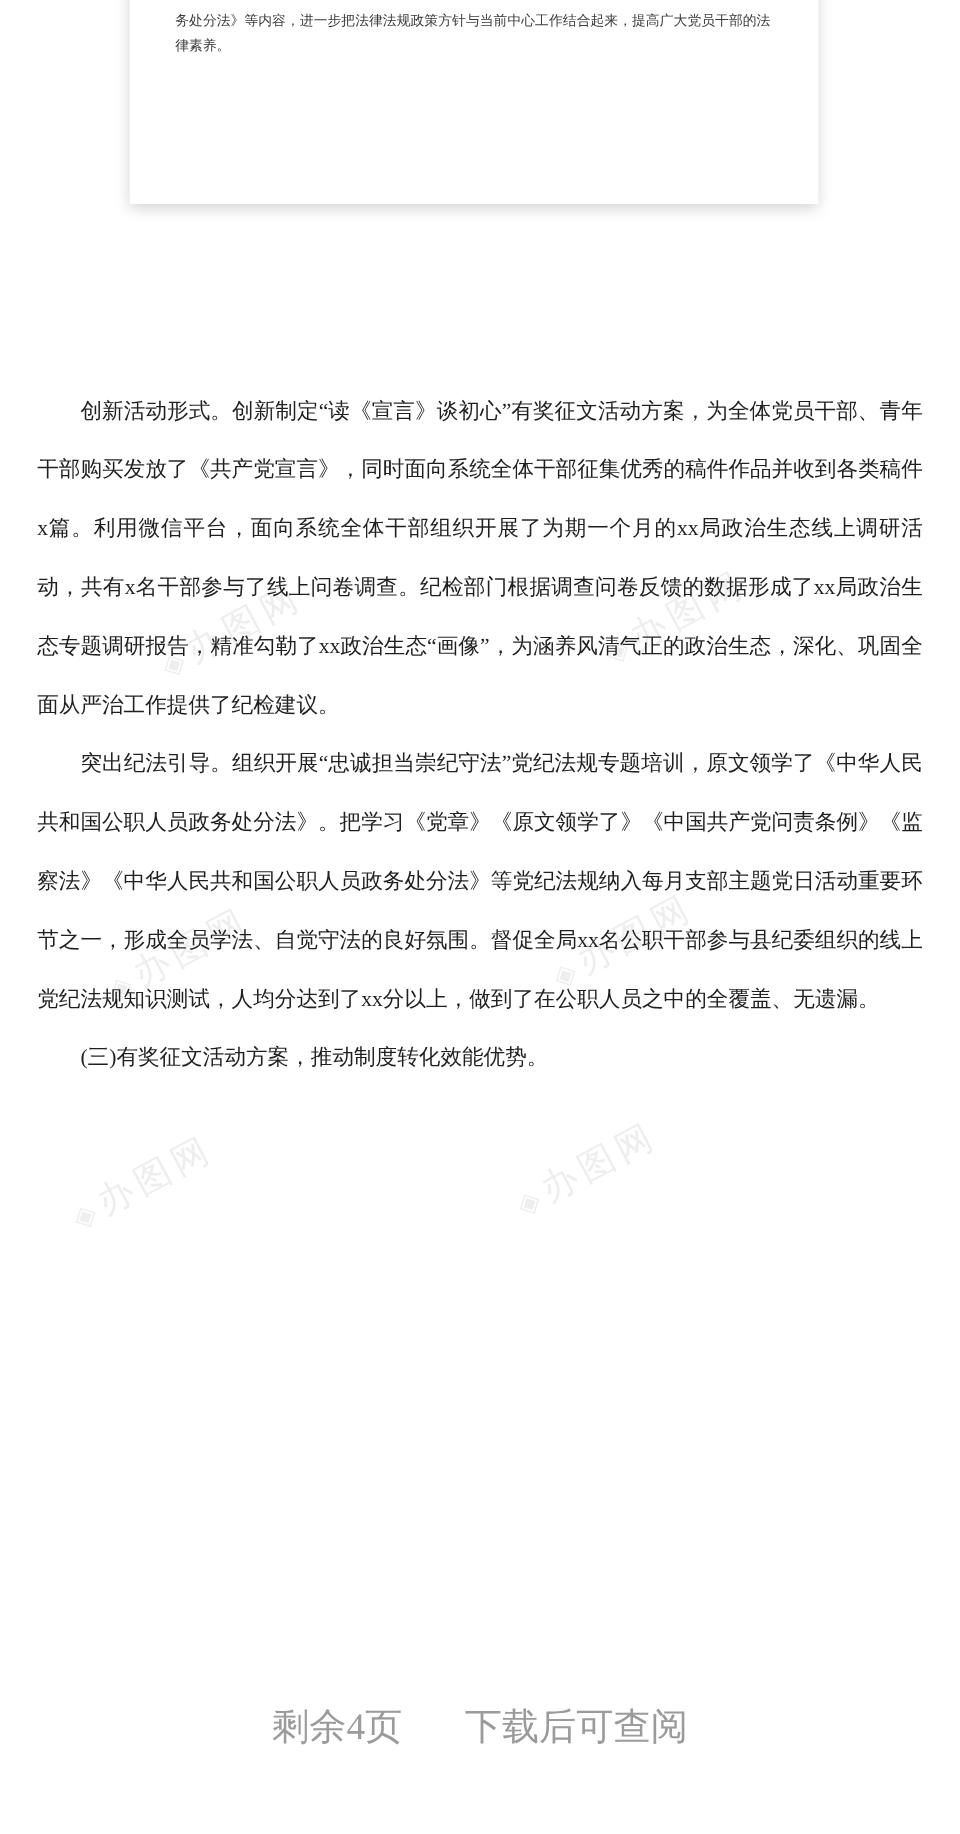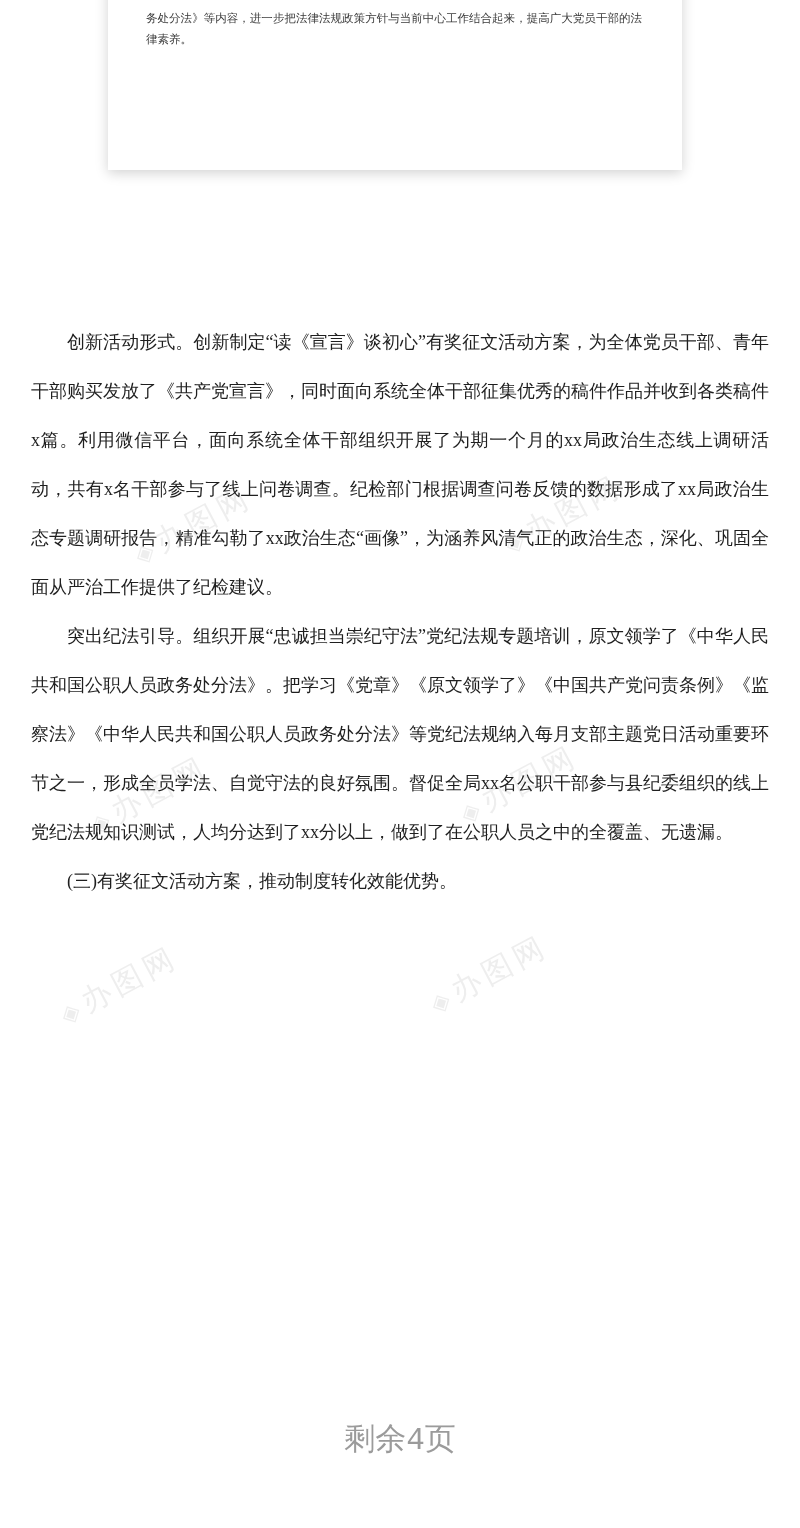--- a/index.html
+++ b/index.html
@@ -50,21 +50,21 @@
     position: absolute;
     top: 1418px;
     left: 0;
     width: 100%;
     display: flex;
     justify-content: center;
     gap: 52px;
     font-size: 31px;
     font-weight: 500;
     color: #9b9b9b;
-    font-family: Liberation Mono, monospace;
+    font-family: Liberation Serif, serif;
   }
 
   
   .wm {
     position: absolute;
     transform: rotate(-28deg);
     font-size: 30px;
     letter-spacing: 5px;
     color: rgba(120,120,120,0.13);
     font-family: "Liberation Sans", sans-serif;
@@ -95,13 +95,14 @@
 <div class="wm wm6"><span class="wm-glyph">◈</span><span>办图网</span></div>
 
 <div class="content">
   <p>创新活动形式。创新制定“读《宣言》谈初心”有奖征文活动方案，为全体党员干部、青年干部购买发放了《共产党宣言》，同时面向系统全体干部征集优秀的稿件作品并收到各类稿件x篇。利用微信平台，面向系统全体干部组织开展了为期一个月的xx局政治生态线上调研活动，共有x名干部参与了线上问卷调查。纪检部门根据调查问卷反馈的数据形成了xx局政治生态专题调研报告，精准勾勒了xx政治生态“画像”，为涵养风清气正的政治生态，深化、巩固全面从严治工作提供了纪检建议。</p>
   <p>突出纪法引导。组织开展“忠诚担当崇纪守法”党纪法规专题培训，原文领学了《中华人民共和国公职人员政务处分法》。把学习《党章》《原文领学了》《中国共产党问责条例》《监察法》《中华人民共和国公职人员政务处分法》等党纪法规纳入每月支部主题党日活动重要环节之一，形成全员学法、自觉守法的良好氛围。督促全局xx名公职干部参与县纪委组织的线上党纪法规知识测试，人均分达到了xx分以上，做到了在公职人员之中的全覆盖、无遗漏。</p>
   <p>(三)有奖征文活动方案，推动制度转化效能优势。</p>
 </div>
 
 <div class="footer">
   <span>剩余4页</span>
+  <span>下载后可查阅</span>
 </div>
 
 </body></html>

